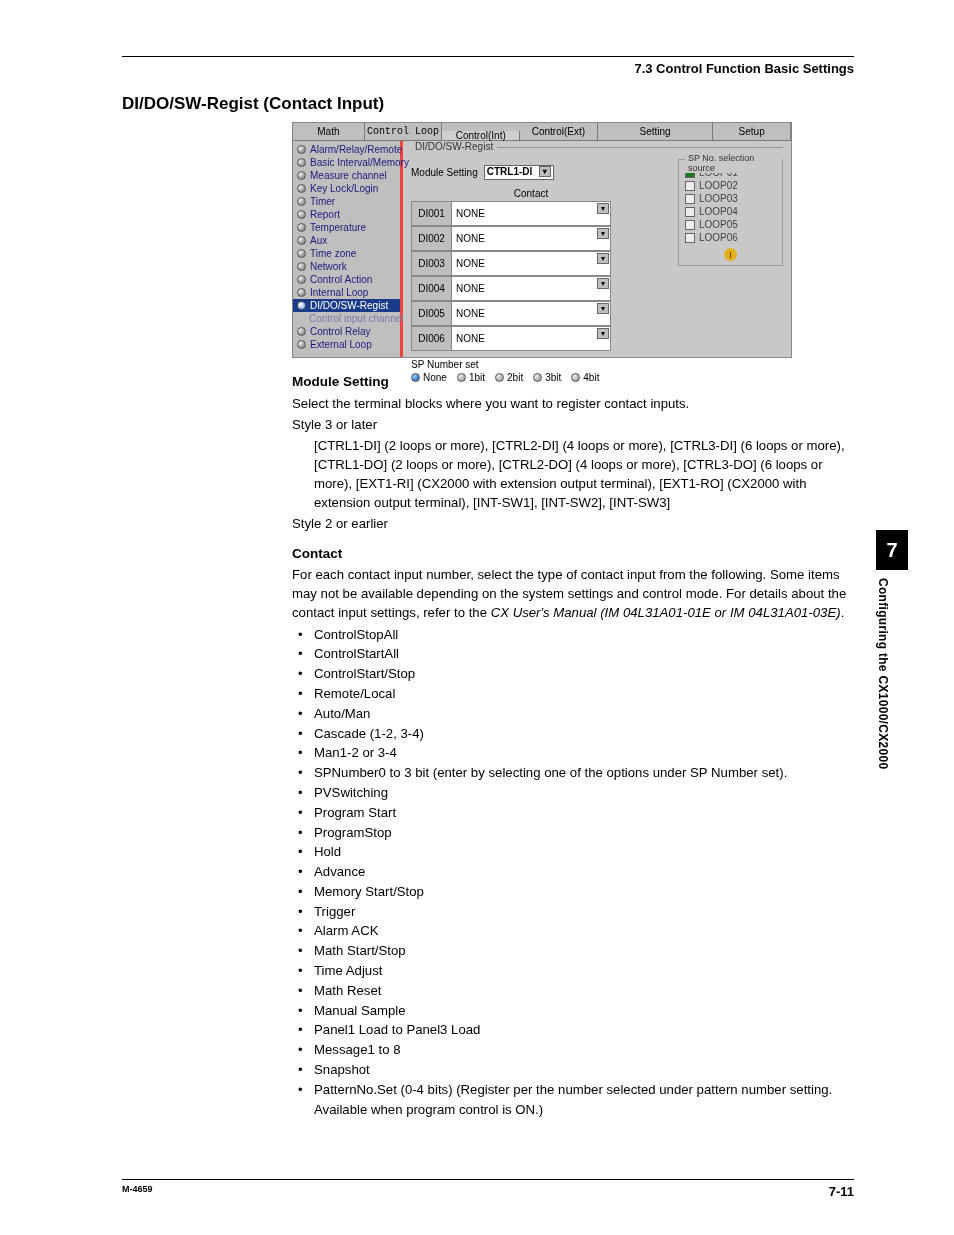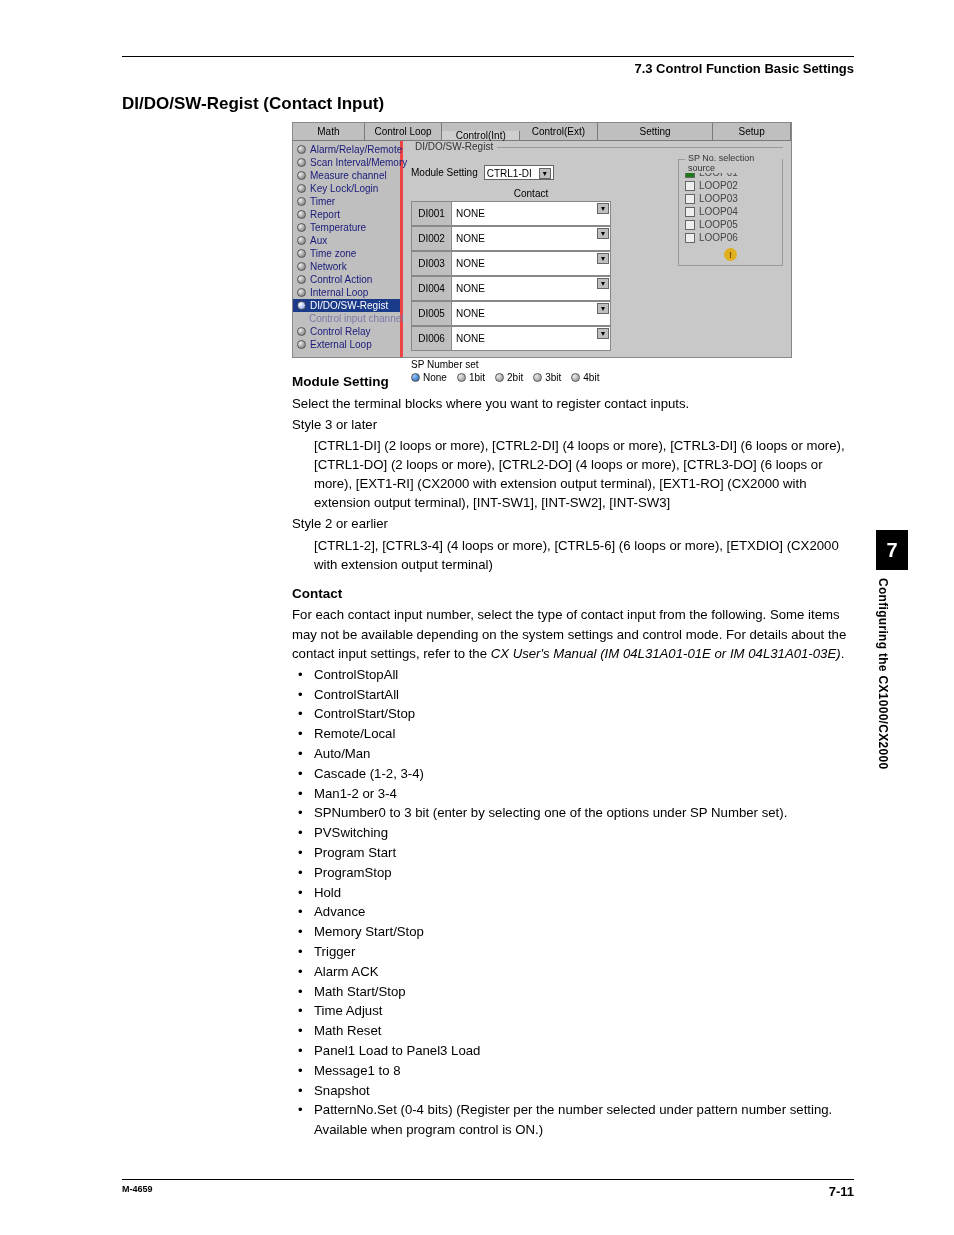--- a/index.html
+++ b/index.html
@@ -86,23 +86,23 @@
   .navrow.sel { background: #1a3a8a; color: #fff; }
   .navrow.sel .bullet { background: radial-gradient(circle at 30% 30%, #fff, #7aa0ff); }
   .navrow.indent { padding-left: 16px; color: #7a7aaa; }
 
   .rightpane { flex: 1; padding: 6px 8px; position: relative; }
   .group-title { font-size: 10px; color: #333; margin-bottom: 6px; border-top:1px solid #999; padding-top:0; position:relative; }
   .group-title span { position:relative; top:-7px; background:#c8c8c8; padding:0 4px; }
 
   .rowline { display:flex; align-items:center; gap:6px; font-size:10px; margin-bottom:8px; }
   .combo {
-    display:flex; align-items:flex-end; justify-content:space-between;
+    display:flex; align-items:flex-start; justify-content:space-between;
     width:70px; height:15px; background:#fff; border:1px solid #666;
-    padding:0 2px; font-size:10px;
+    padding:0 2px; font-size:10px;font-weight:bold;
   }
   .combo .dd {
     width:12px; height:11px; background:#bfbfbf; border:1px solid #666;
     display:flex; align-items:center; justify-content:center; font-size:8px;
   }
 
   .dtable { display:flex; gap:0; }
   .dt-left { }
   .dt-hdr { font-size:10px; text-align:center; margin-bottom:2px; }
   .dt-row { display:flex; height:25px; margin-bottom:0; }
@@ -189,35 +189,35 @@
 
 <div class="page">
   <hr class="hr-top">
   <div class="hdr-right">7.3  Control Function Basic Settings</div>
 
   <h1 class="sec-title">DI/DO/SW-Regist (Contact Input)</h1>
 
   <div class="shot">
     <div class="tabs" id="tabs">
         <div class="tab" style="width: 72px;">Math</div>
-        <div class="tab" style="width: 78px;">Control Loop</div>
+        <div class="tab" style="width: 78px; font-family: Liberation Mono, monospace;">Control Loop</div>
         <div class="tab selected" style="width: 78px; margin-top: 8px;">Control(Int)</div>
         <div class="tab" style="width: 78px;">Control(Ext)</div>
         <div class="tab" style="width: 116px;">Setting</div>
         <div class="tab" style="width: 78px;">Setup</div>
       </div>
     <div class="shot-body">
       <div class="navcol" id="navcol">
           <div class="navrow">
             <span class="bullet"></span>
             <span>Alarm/Relay/Remote</span>
           </div>
           <div class="navrow">
             <span class="bullet"></span>
-            <span>Scan Interval/Memory</span>
+            <span>Basic Interval/Memory</span>
           </div>
           <div class="navrow">
             <span class="bullet"></span>
             <span>Measure channel</span>
           </div>
           <div class="navrow">
             <span class="bullet"></span>
             <span>Key Lock/Login</span>
           </div>
           <div class="navrow">
@@ -370,21 +370,20 @@
       </div>
     </div>
   </div>
 
   <div class="body-text">
     <div class="h3">Module Setting</div>
     <div class="para">Select the terminal blocks where you want to register contact inputs.</div>
     <div class="para">Style 3 or later</div>
     <div class="para indent1">[CTRL1-DI] (2 loops or more), [CTRL2-DI] (4 loops or more), [CTRL3-DI] (6 loops or more), [CTRL1-DO] (2 loops or more), [CTRL2-DO] (4 loops or more), [CTRL3-DO] (6 loops or more), [EXT1-RI] (CX2000 with extension output terminal), [EXT1-RO] (CX2000 with extension output terminal), [INT-SW1], [INT-SW2], [INT-SW3]</div>
     <div class="para">Style 2 or earlier</div>
-    <div class="para indent1">[CTRL1-2], [CTRL3-4] (4 loops or more), [CTRL5-6] (6 loops or more), [ETXDIO] (CX2000 with extension output terminal)</div>
 
     <div class="h3" style="margin-top:10px;">Contact</div>
     <div class="para">
       <span>For each contact input number, select the type of contact input from the following.  Some items may not be available depending on the system settings and control mode.  For details about the contact input settings, refer to the </span><i><span>CX User's Manual (IM 04L31A01-01E or IM 04L31A01-03E)</span></i><span>.</span>
     </div>
     <ul class="blist" id="blist">
         <li>ControlStopAll</li>
         <li>ControlStartAll</li>
         <li>ControlStart/Stop</li>
         <li>Remote/Local</li>
@@ -396,20 +395,21 @@
         <li>Program Start</li>
         <li>ProgramStop</li>
         <li>Hold</li>
         <li>Advance</li>
         <li>Memory Start/Stop</li>
         <li>Trigger</li>
         <li>Alarm ACK</li>
         <li>Math Start/Stop</li>
         <li>Time Adjust</li>
         <li>Math Reset</li>
+        <li>Manual Sample</li>
         <li>Panel1 Load to Panel3 Load</li>
         <li>Message1 to 8</li>
         <li>Snapshot</li>
         <li>PatternNo.Set (0-4 bits) (Register per the number selected under pattern number setting. Available when program control is ON.)</li>
       </ul>
   </div>
 
   <div class="sidetab">
     <div class="sidebox">7</div>
     <div class="sidetext">Configuring the CX1000/CX2000</div>

